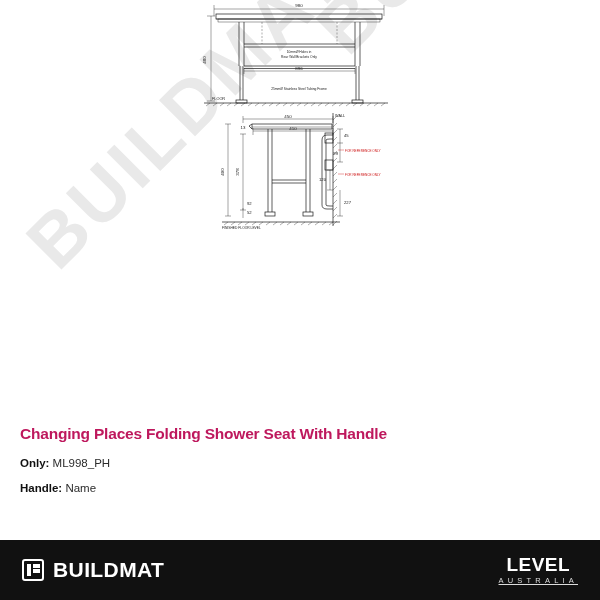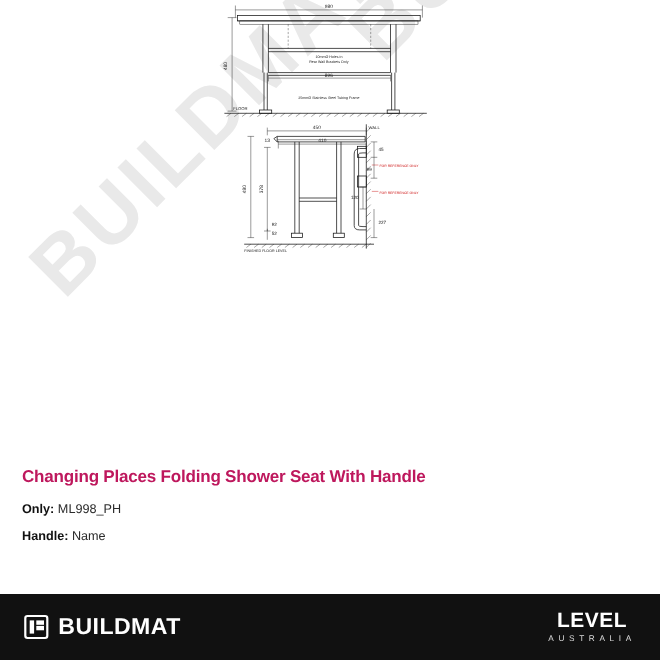--- a/index.html
+++ b/index.html
@@ -141,20 +141,21 @@
     font-size: 19px;
     font-weight: bold;
     letter-spacing: 0.5px;
     line-height: 1.05;
   }
   .metlam-sub {
     font-size: 7.5px;
     letter-spacing: 4.2px;
     color: #dddddd;
     margin-top: 2px;
+    text-decoration: underline;
   }
 
   
   text {
     font-family: "Liberation Sans", sans-serif;
     fill: #1a1a1a;
   }
   .dim { font-size: 4.4px; }
   .dim-lbl { font-size: 4.2px; }
   .note { font-size: 3.3px; }

